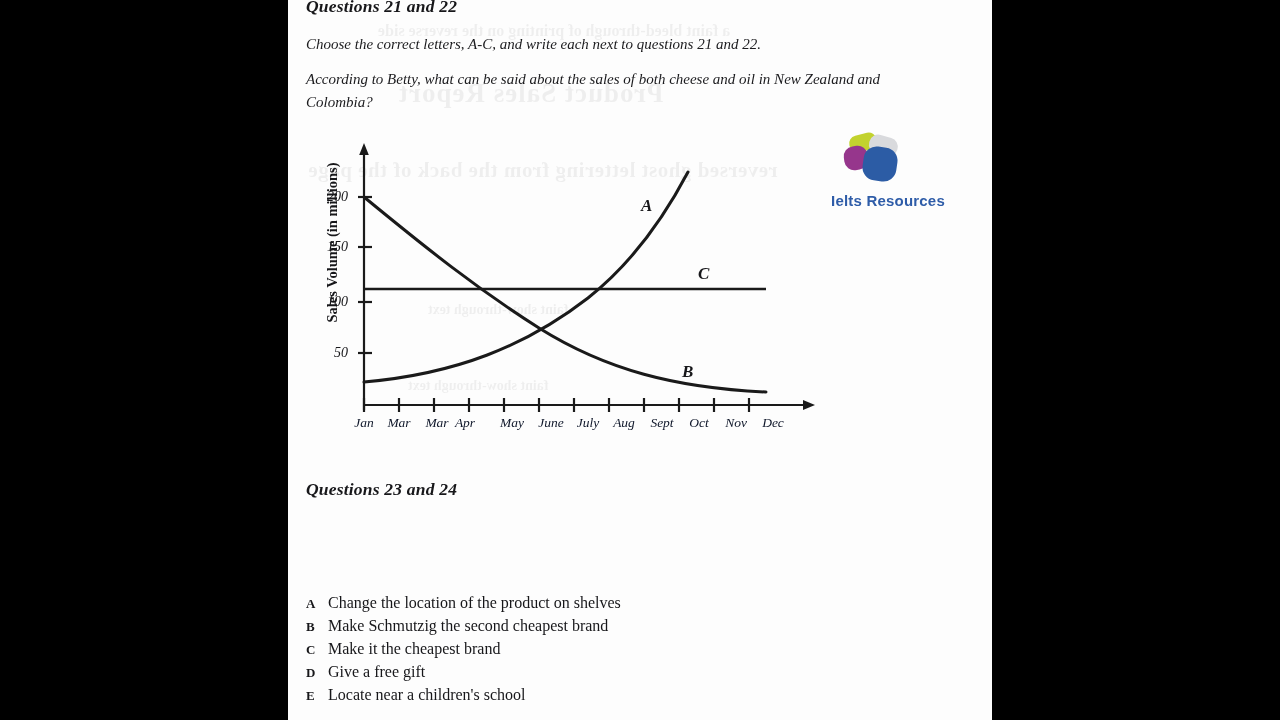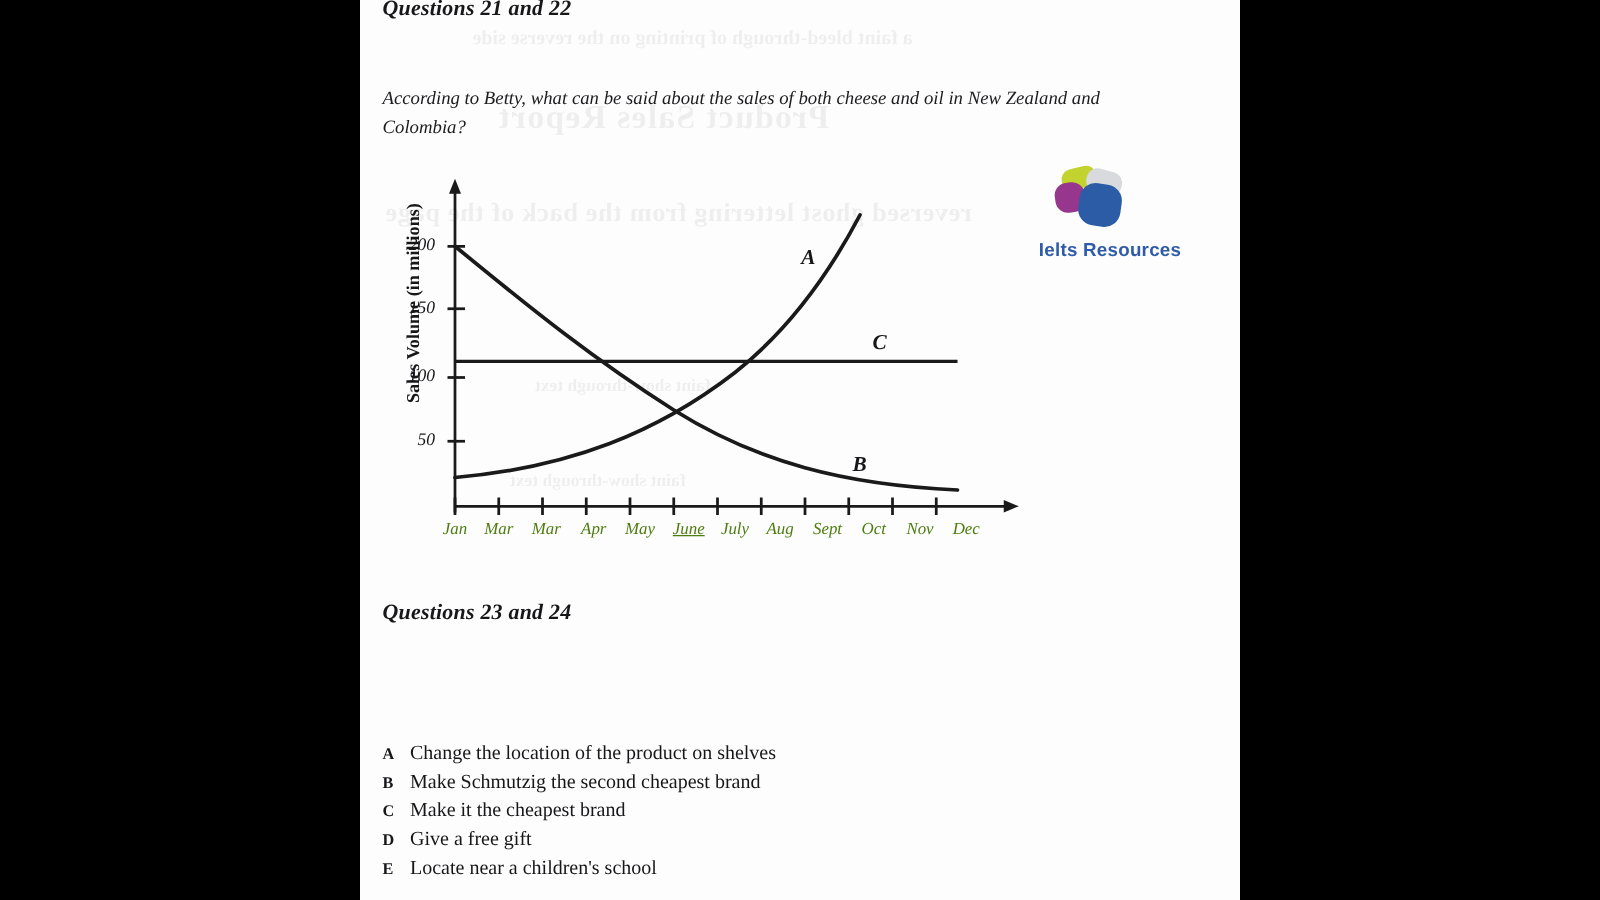--- a/index.html
+++ b/index.html
@@ -160,21 +160,21 @@
     font-style: italic;
     font-size: 14px;
     color: #17171a;
   }
   .xtick-lbl {
     position: absolute;
     text-align: right;
     font-family: "Liberation Serif", serif;
     font-style: italic;
     font-size: 13.5px;
-    color: #4d7c0f;
+    color: #0f172a;
     white-space: nowrap;
     transform: translateX(-50%);
   }
   .curve-lbl {
     position: absolute;
     font-family: "Liberation Serif", serif;
     font-style: italic;
     font-weight: bold;
     font-size: 17px;
     color: #17171a;
@@ -219,20 +219,21 @@
   <div class="page">
 
     <div class="ghost ghost-line1">a faint bleed-through of printing on the reverse side</div>
     <div class="ghost ghost-title">Product Sales Report</div>
     <div class="ghost ghost-line2">reversed ghost lettering from the back of the page</div>
     <div class="ghost ghost-line3">faint show-through text</div>
     <div class="ghost ghost-line4">faint show-through text</div>
 
     <div class="q-heading" style="left:18px; top:-4px;">Questions 21 and 22</div>
 
+    <div class="instr" style="left:18px; top:33px;">Choose the correct letters, A-C, and write each next to questions 21 and 22.</div>
 
     <div class="instr wide" style="left:18px; top:68px;">According to Betty, what can be said about the sales of both cheese and oil in New Zealand and Colombia?</div>
 
     <div class="chart">
 
       <div class="ylabel">Sales Volume (in millions)</div>
 
       <div class="ytick-lbl" style="left:0px; top:51px;">200</div>
       <div class="ytick-lbl" style="left:0px; top:101px;">150</div>
       <div class="ytick-lbl" style="left:0px; top:156px;">100</div>
@@ -275,23 +276,23 @@
         <line x1="8" y1="151" x2="410" y2="151" stroke="#1a1a1a" stroke-width="2.6"></line>
 
         <path d="M 8 59 C 70 110, 120 150, 183 190 C 250 232, 320 250, 410 254" fill="none" stroke="#1a1a1a" stroke-width="3.0" stroke-linecap="round"></path>
 
         <path d="M 8 244 C 100 236, 170 208, 232 160 C 280 122, 312 72, 332 34" fill="none" stroke="#1a1a1a" stroke-width="3.0" stroke-linecap="round"></path>
       </svg>
 
       <div class="xtick-lbl" style="left:58px;  top:277px;">Jan</div>
       <div class="xtick-lbl" style="left:93px;  top:277px;">Mar</div>
       <div class="xtick-lbl" style="left:131px; top:277px;">Mar</div>
-      <div class="xtick-lbl" style="left:169px; top:277px;">Apr</div>
+      <div class="xtick-lbl" style="left:159px; top:277px;">Apr</div>
       <div class="xtick-lbl" style="left:206px; top:277px;">May</div>
-      <div class="xtick-lbl" style="left:245px; top:277px;text-decoration:underline;">June</div>
+      <div class="xtick-lbl" style="left:245px; top:277px;">June</div>
       <div class="xtick-lbl" style="left:282px; top:277px;">July</div>
       <div class="xtick-lbl" style="left:318px; top:277px;">Aug</div>
       <div class="xtick-lbl" style="left:356px; top:277px;">Sept</div>
       <div class="xtick-lbl" style="left:393px; top:277px;">Oct</div>
       <div class="xtick-lbl" style="left:430px; top:277px;">Nov</div>
       <div class="xtick-lbl" style="left:467px; top:277px;">Dec</div>
 
       <div class="curve-lbl" style="left:335px; top:58px;">A</div>
       <div class="curve-lbl" style="left:392px; top:126px;">C</div>
       <div class="curve-lbl" style="left:376px; top:224px;">B</div>

